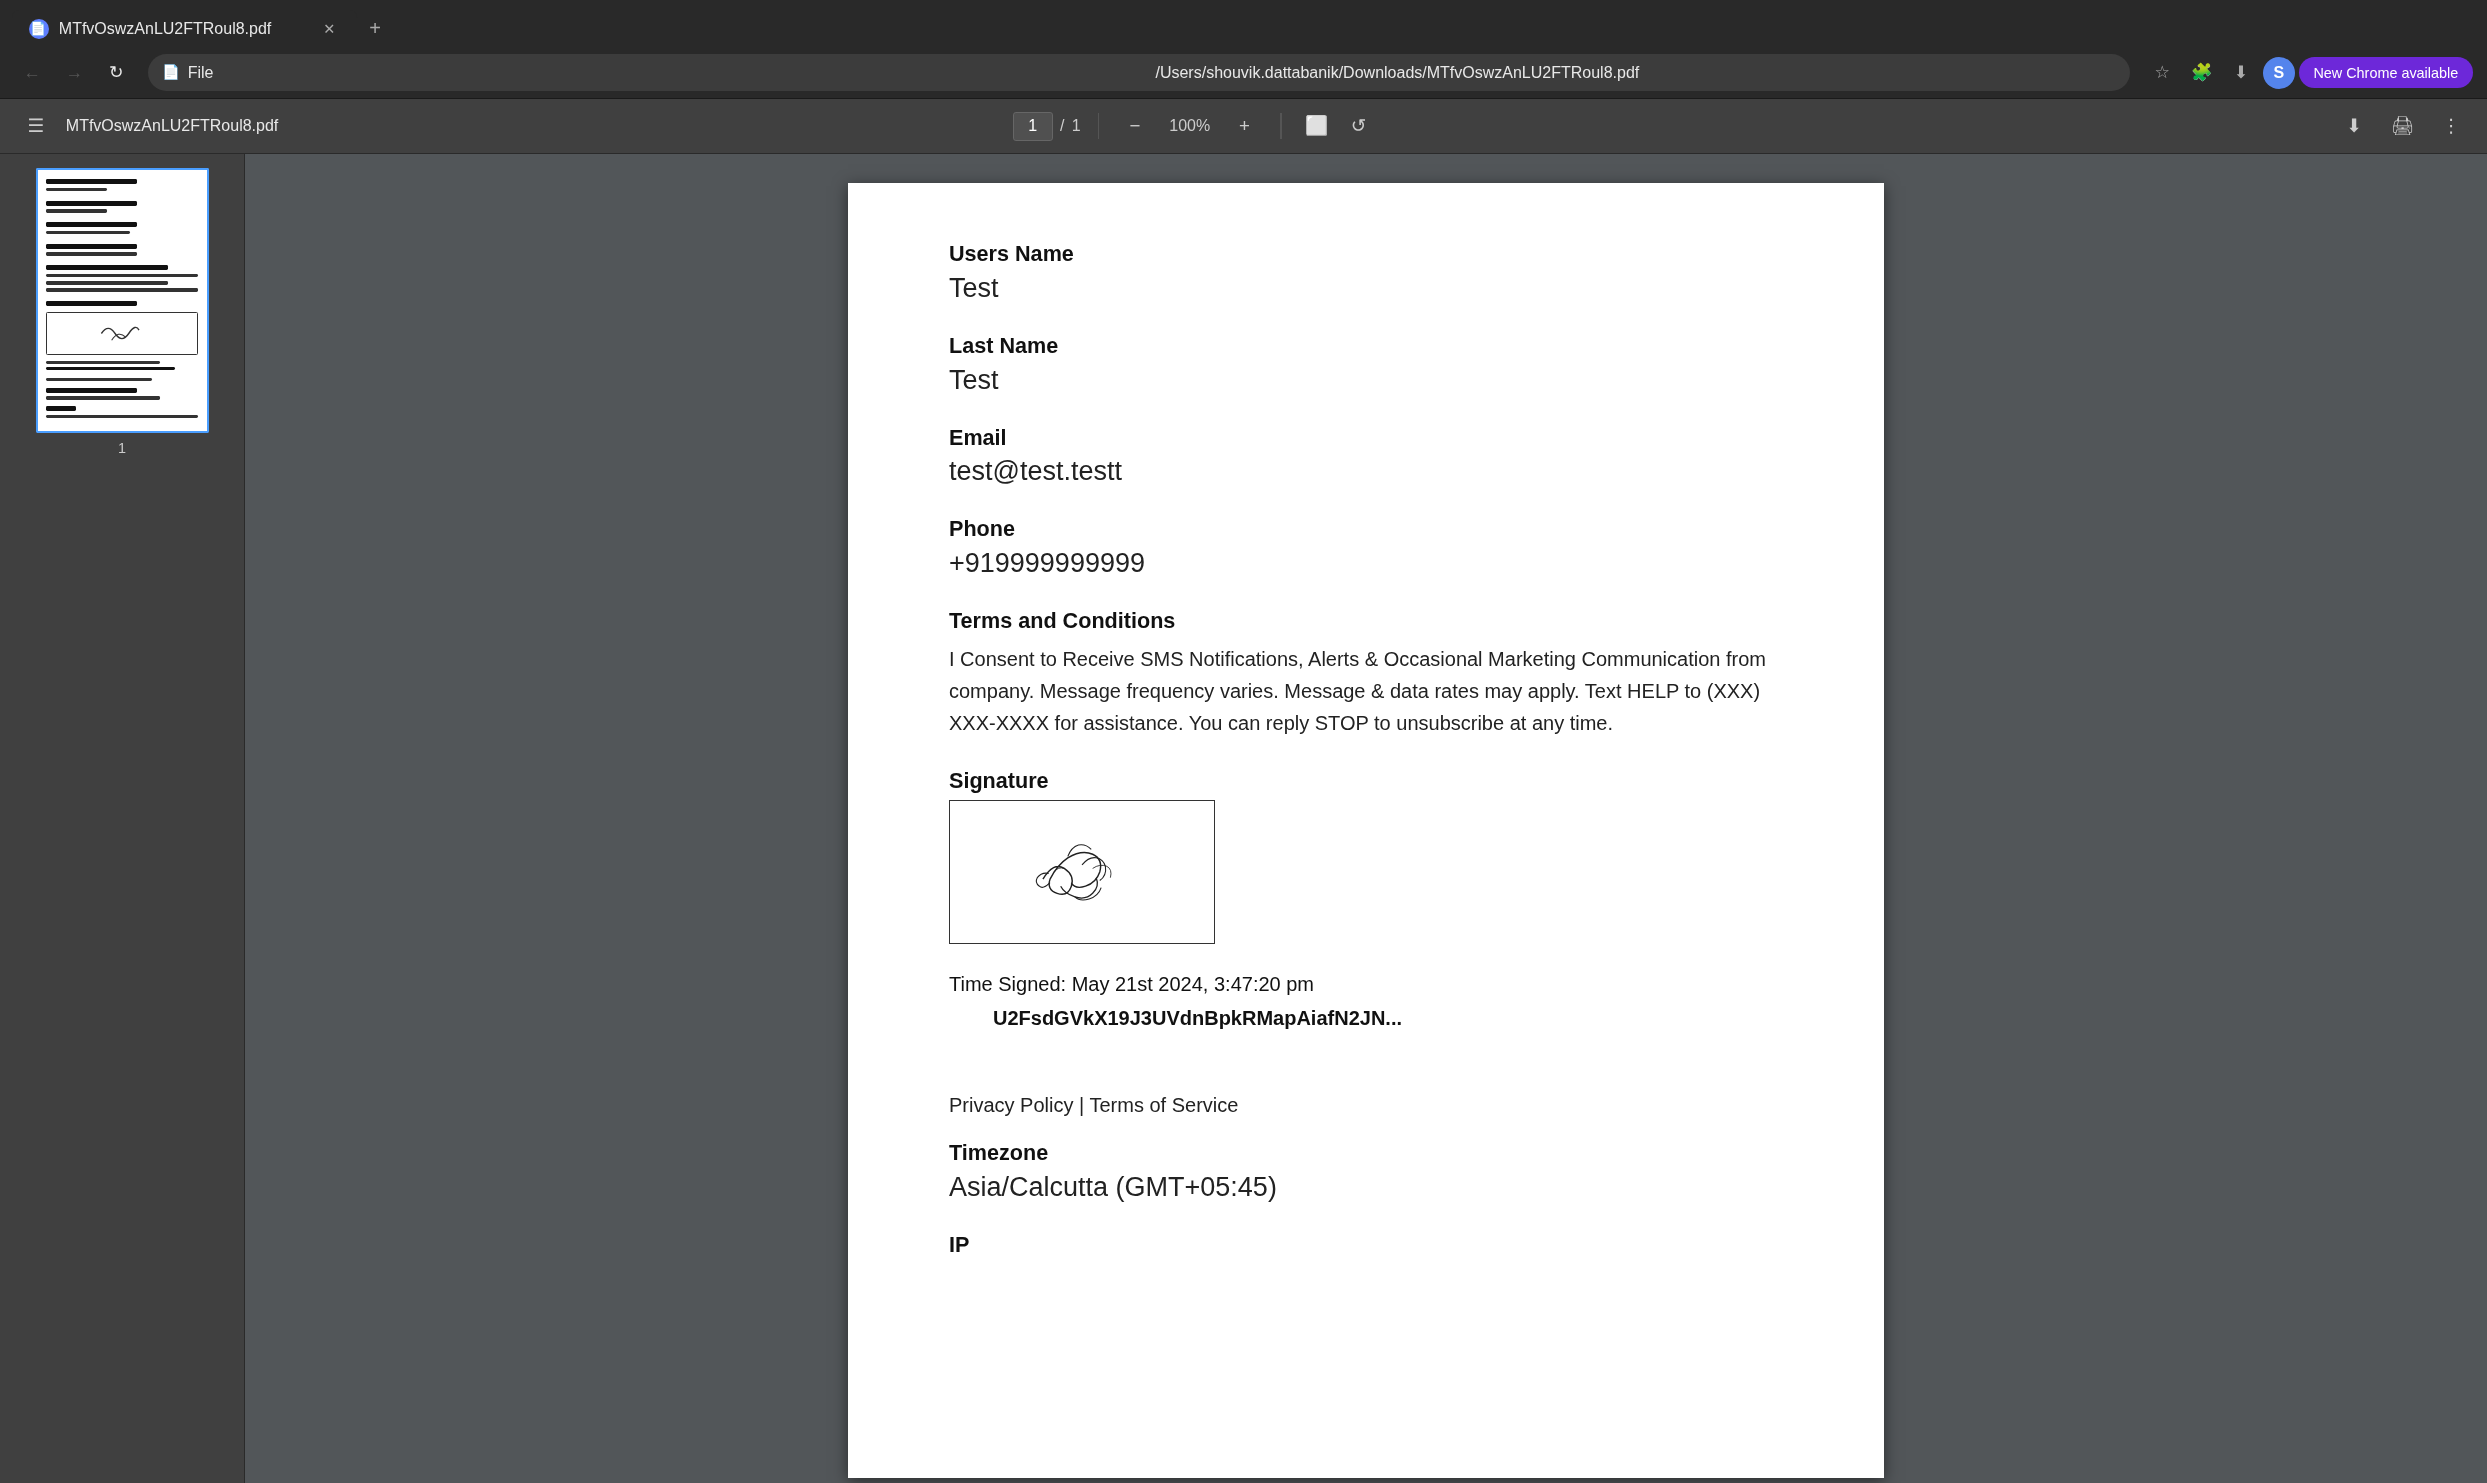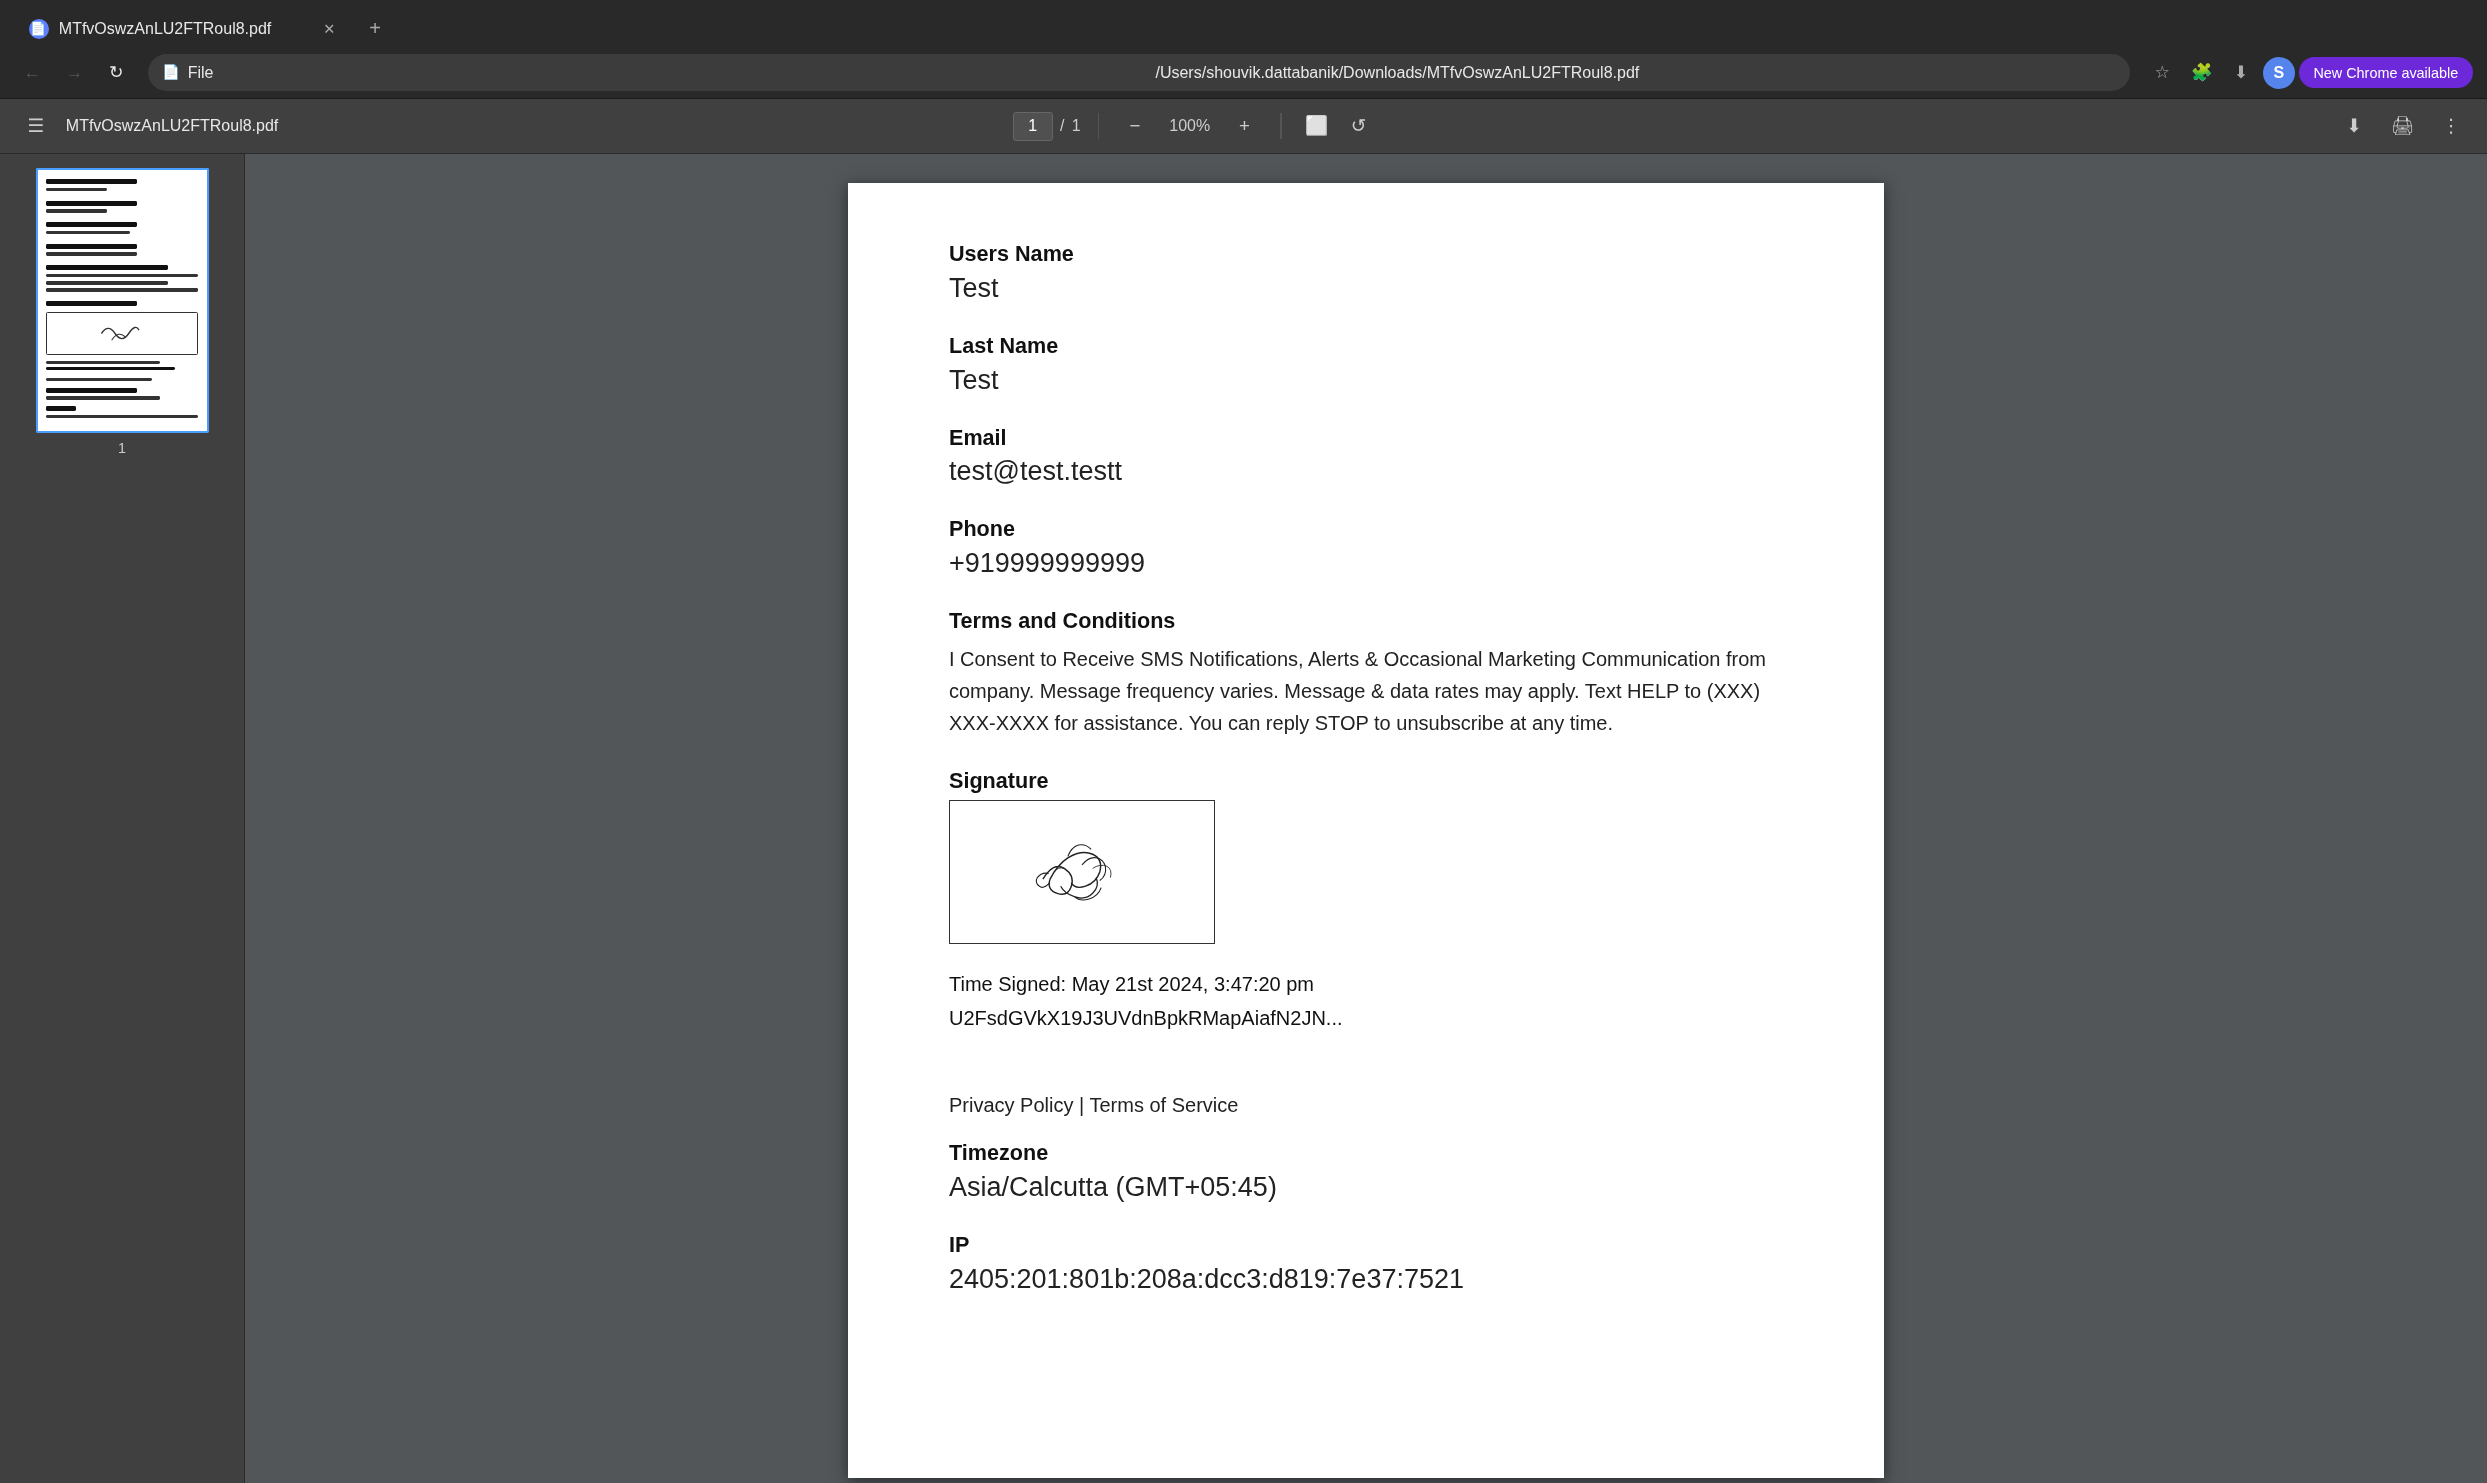--- a/index.html
+++ b/index.html
@@ -358,24 +358,25 @@
 
     .pdf-time-signed {
       font-size: 20px;
       color: #111;
       margin-bottom: 11.5px;
       font-family: Arial, sans-serif;
     }
 
     .pdf-hash {
       font-size: 20px;
-      font-weight: normal;
+      font-weight: bold;
       color: #111;
       margin-bottom: 35px;
       font-family: Arial, sans-serif;
+      margin-left: 44px;
     }
 
     .pdf-links {
       font-size: 20px;
       color: #222;
       margin-bottom: 23px;
       font-family: Arial, sans-serif;
     }
 
     
@@ -546,19 +547,18 @@
         <div class="pdf-links">
           <span style="cursor:pointer">Privacy Policy</span>
           <span> | </span>
           <span style="cursor:pointer">Terms of Service</span>
         </div>
 
         <div class="pdf-field-label">Timezone</div>
         <div class="pdf-field-value">Asia/Calcutta (GMT+05:45)</div>
 
         <div class="pdf-field-label">IP</div>
-        <div class="pdf-field-value">2405:201:801b:208a:dcc3:d819:7e37:7521</div>
 
       </div>
     </div>
   </div>
 </div>
 
 
 </body></html>

